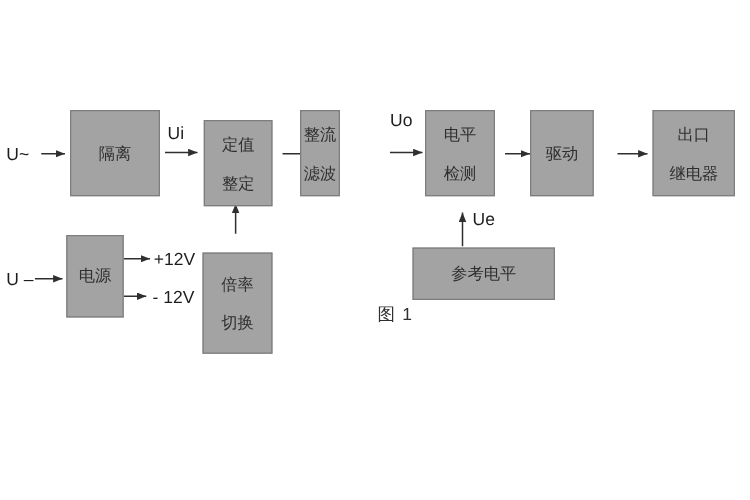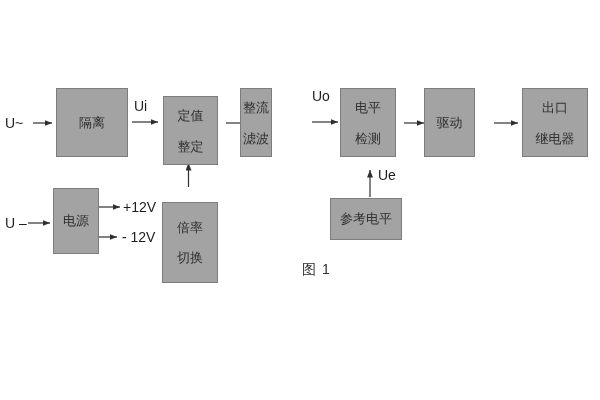--- a/index.html
+++ b/index.html
@@ -75,27 +75,27 @@
 
   <div class="box one-line" style="left:53px;top:188px;width:46px;height:66px">
     <span class="bl">电源</span>
   </div>
 
   <div class="box" style="left:162px;top:202px;width:56px;height:81px">
     <span class="bl" style="line-height:30px">倍率</span>
     <span class="bl" style="line-height:30px">切换</span>
   </div>
 
-  <div class="box one-line" style="left:330px;top:198px;width:72px;height:42px">
+  <div class="box one-line" style="left:330px;top:198px;width:114px;height:42px">
     <span class="bl">参考电平</span>
   </div>
 
   <span class="flabel" style="left:5px;top:115px">U~</span>
   <span class="flabel" style="left:134px;top:98px">Ui</span>
   <span class="flabel" style="left:312px;top:88px">Uo</span>
   <span class="flabel" style="left:5px;top:215px">U –</span>
   <span class="flabel" style="left:123px;top:199px">+12V</span>
   <span class="flabel" style="left:122px;top:229px">- 12V</span>
   <span class="flabel" style="left:378px;top:167px">Ue</span>
 
-  <span class="caption" style="left:302px;top:261px">图 1</span>
+  <span class="caption" style="left:302px;top:243px">图 1</span>
 
 </div>
 
 </body></html>

